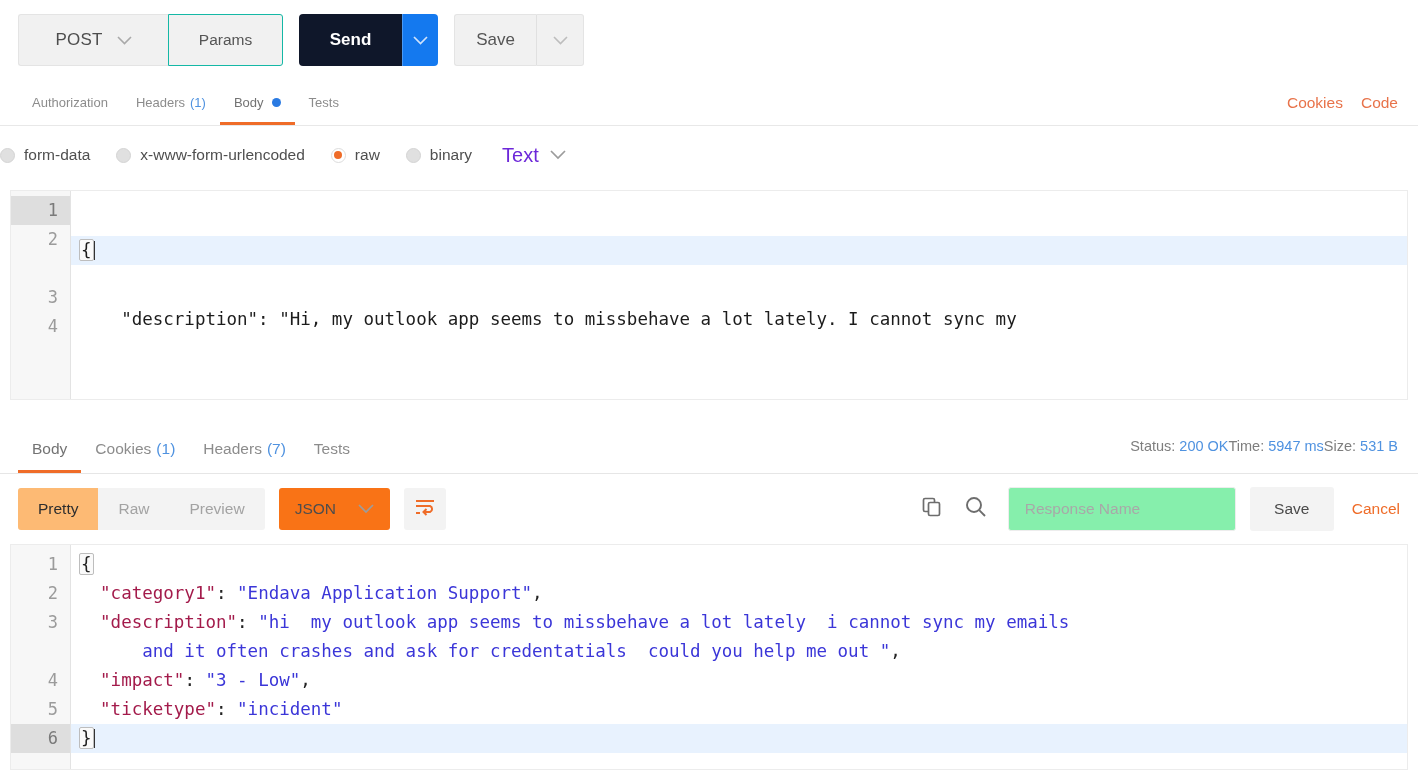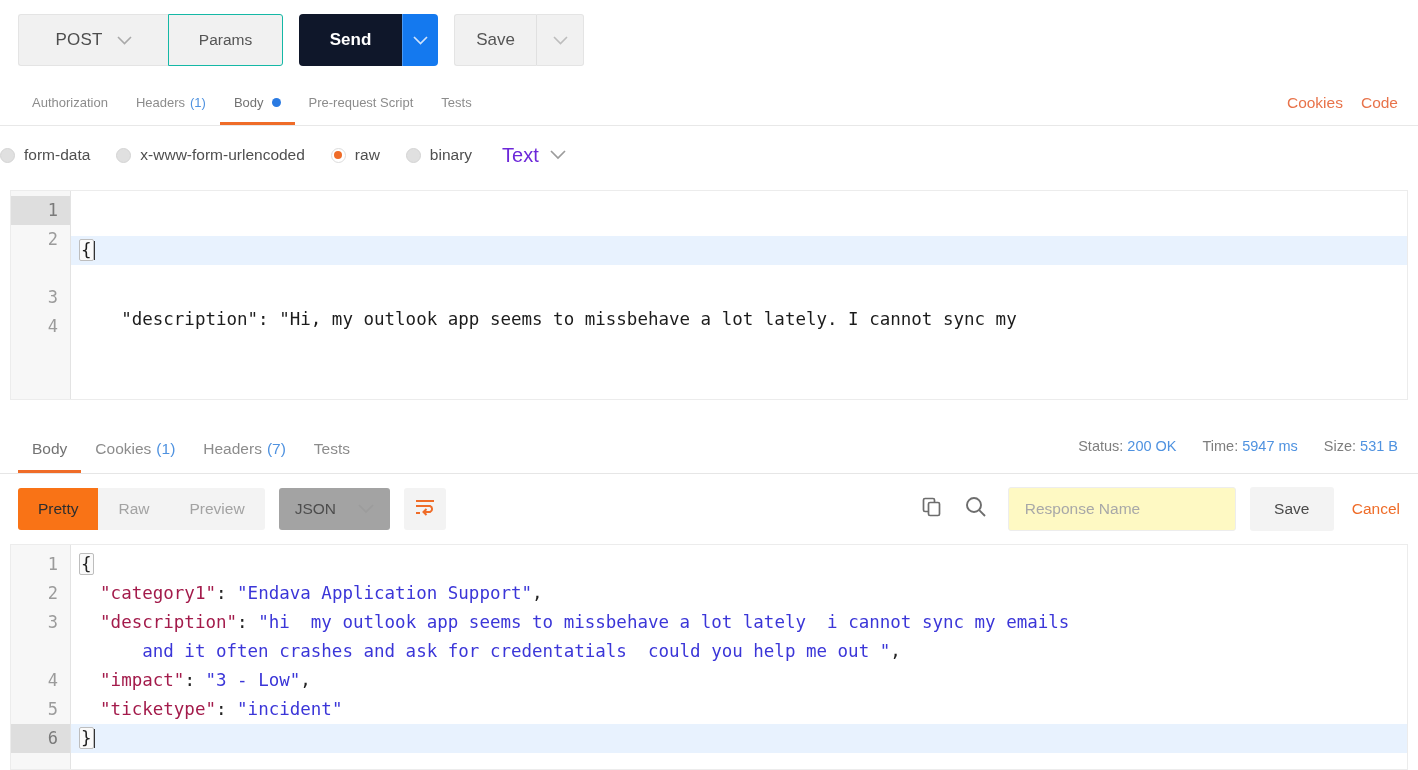--- a/index.html
+++ b/index.html
@@ -220,21 +220,21 @@
   .resp-tabs {
     position: absolute; left: 0; top: 424px;
     width: 1418px; height: 50px;
     border-bottom: 1px solid #e6e6e6;
     display: flex; align-items: flex-end;
     padding-left: 18px;
   }
   .resp-tabs .tab { height: 49px; font-size: 15.5px; }
   .resp-meta {
     margin-left: auto; display: flex; align-items: center;
-    gap: 26px; height: 49px; padding-right: 20px;
+    height: 49px; padding-right: 20px;
     padding-bottom: 6px;
   }
   .meta-item { font-size: 14.5px; color: #7e7e7e; }
   .meta-item b { color: #4f92e0; font-weight: normal; margin-left: 4px; }
 
   
   .resp-toolbar {
     position: absolute; left: 0; top: 474px;
     width: 1418px; height: 70px;
     display: flex; align-items: center;
@@ -243,24 +243,24 @@
   .seg {
     display: flex; height: 42px;
     background: #f3f3f3; border-radius: 3px;
     overflow: hidden;
   }
   .seg-item {
     display: flex; align-items: center; justify-content: center;
     padding: 0 20px; font-size: 15.5px; color: #a3a3a3;
     cursor: pointer;
   }
-  .seg-item.active { color: #2e2e2e; background: #f97316; }
+  .seg-item.active { color: #2e2e2e; background: #fdba74; }
   .lang-select {
     margin-left: 14px; height: 42px;
-    background: #a3a3a3; border-radius: 3px;
+    background: #f97316; border-radius: 3px;
     display: flex; align-items: center; gap: 22px;
     padding: 0 16px; cursor: pointer;
   }
   .lang-select .lbl { font-size: 15.5px; color: #4d4d4d; }
   .wrap-btn {
     margin-left: 14px; width: 42px; height: 42px;
     background: #f3f3f3; border-radius: 3px;
     display: flex; align-items: center; justify-content: center;
     cursor: pointer;
   }
@@ -268,21 +268,21 @@
     margin-left: auto; display: flex; align-items: center; gap: 0;
   }
   .icon-btn {
     width: 44px; height: 42px;
     display: flex; align-items: center; justify-content: center;
     cursor: pointer;
   }
   .resp-name {
     margin-left: 10px;
     width: 228px; height: 44px;
-    background: #fef9c3; border: 1px solid #ededed;
+    background: #86efac; border: 1px solid #ededed;
     border-radius: 3px;
     display: flex; align-items: center;
     padding-left: 14px;
   }
   .resp-name input {
     border: none; outline: none; background: transparent;
     font-family: "Liberation Sans", sans-serif;
     font-size: 15.5px; color: #3a3a3a; width: 100%;
   }
   .resp-name input::placeholder { color: #a8a8a8; }
@@ -357,23 +357,20 @@
     <div class="tab">
       <span>Authorization</span>
     </div>
     <div class="tab">
       <span>Headers</span>
       <span class="cnt">(1)</span>
     </div>
     <div class="tab active">
       <span>Body</span>
       <span class="blue-dot"></span>
-    </div>
-    <div class="tab">
-      <span>Pre-request Script</span>
     </div>
     <div class="tab">
       <span>Tests</span>
     </div>
     <div class="req-tabs-right">
       <span class="link-orange">Cookies</span>
       <span class="link-orange">Code</span>
     </div>
   </div>
 

